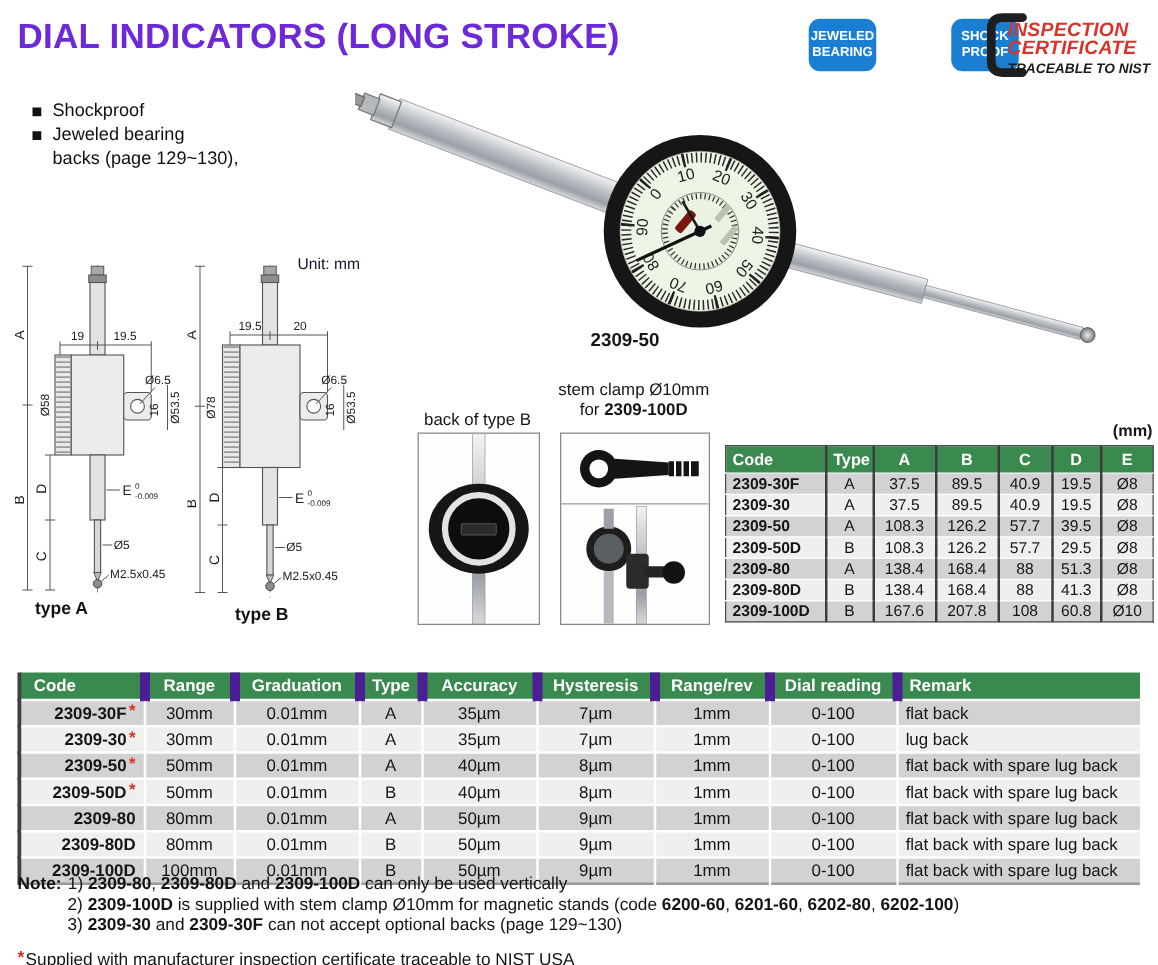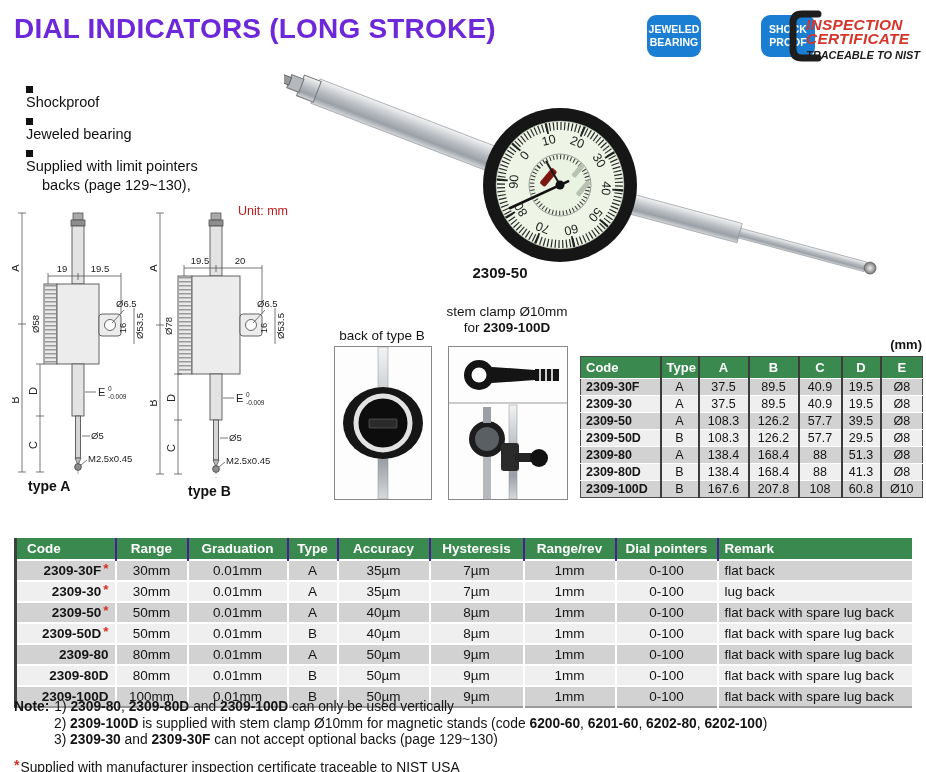--- a/index.html
+++ b/index.html
@@ -12,47 +12,47 @@
   .badge{width:54px;height:42px;background:#1a7fd2;border-radius:9px;color:#fff;font-weight:bold;
          font-size:10.5px;line-height:1.2;display:flex;flex-direction:column;align-items:center;justify-content:center;text-align:center;}
   #badge-jeweled{left:647px;top:15px;}
   #badge-shock{left:721px;top:15px;margin-left:40px;}
   #cert-logo{left:788px;top:8px;width:138px;}
   #cert-text{position:absolute;left:18px;top:10px;width:120px;}
   .cert-red{color:#d6352b;font-style:italic;font-weight:bold;font-size:15.5px;line-height:14px;letter-spacing:.2px;white-space:nowrap;}
   #cert-sub{font-style:italic;font-weight:bold;font-size:11px;color:#1c1c1c;margin-top:3px;white-space:nowrap;}
   
   #features{left:26px;top:80px;font-size:14.5px;line-height:19px;color:#101010;}
-  .feat-row{display:flex;flex-direction:column;}
+  .feat-row{display:flex;}
   .bullet{width:7px;height:7px;background:#111;margin:6px 9px 0 0;flex:none;}
   .feat-cont{margin-left:16px;}
   
   .draw-caption{font-weight:bold;font-size:14px;color:#111;}
   #caption-a{left:28px;top:478px;}
   #caption-b{left:188px;top:483px;}
-  #unit-label{left:238px;top:204px;font-size:12.5px;color:#b91c1c;}
+  #unit-label{left:238px;top:204px;font-size:12.5px;color:#0f172a;}
   
   .img-box{border:1.5px solid #888;background:#fdfdfd;}
   #back-caption{left:322px;top:328px;width:120px;text-align:center;font-size:13.5px;}
   #clamp-caption{left:418px;top:304px;width:178px;text-align:center;font-size:13.5px;line-height:16px;}
   #clamp-caption b{font-weight:bold;}
   
   #dim-unit{left:858px;top:337px;width:64px;text-align:right;font-weight:bold;font-size:13px;}
   #dim-table{left:580px;top:356px;width:342px;border-collapse:collapse;table-layout:fixed;
              font-size:12.5px;border:1px solid #4a4a4a;}
   #dim-table th{background:#3a8a4f;color:#fff;font-size:13px;padding:3px 5px;text-align:center;border-left:2px solid #3c3c3c;}
   #dim-table th:first-child{text-align:left;border-left:none;}
   #dim-table td{padding:1px 5px;text-align:center;border-left:2px solid #3c3c3c;border-top:1.5px solid #fff;}
   #dim-table td:first-child{text-align:left;font-weight:bold;border-left:none;}
   #dim-table tbody tr:nth-child(odd) td{background:#d2d2d2;}
   #dim-table tbody tr:nth-child(even) td{background:#efefef;}
   
   #spec-table{left:14px;top:538px;width:898px;border-collapse:collapse;table-layout:fixed;
               font-size:13.5px;border-left:3px solid #3f3f3f;border-bottom:2px solid #9a9a9a;}
-  #spec-table th{background:#3a8a4f;color:#fff;font-size:13.5px;padding:3px 6px;text-align:center;border-left:2px solid #4c1d95;}
+  #spec-table th{background:#3a8a4f;color:#fff;font-size:13.5px;padding:3px 6px;text-align:center;border-left:8px solid #4c1d95;}
   #spec-table th:first-child{text-align:left;border-left:none;padding-left:10px;}
   #spec-table th:last-child{text-align:left;}
   #spec-table td{padding:2px 6px;text-align:center;border-left:2px solid #fff;border-top:2px solid #fff;}
   #spec-table td:first-child{text-align:right;font-weight:bold;border-left:none;padding-left:10px;}
   #spec-table td:last-child{text-align:left;}
   #spec-table tbody tr:nth-child(odd) td{background:#d2d2d2;}
   #spec-table tbody tr:nth-child(even) td{background:#efefef;}
   .star{color:#d93025;font-weight:bold;margin-left:2px;position:relative;top:-2px;}
   
   #notes{left:14px;top:699px;font-size:13.8px;line-height:16.5px;color:#141414;}
@@ -93,24 +93,20 @@
 </div>
 
 <div class="abs" id="features">
   <div class="feat-row">
       <span class="bullet"></span>
       <span>Shockproof</span>
     </div>
   <div class="feat-row">
       <span class="bullet"></span>
       <span>Jeweled bearing</span>
-    </div>
-  <div class="feat-row">
-      <span class="bullet"></span>
-      <span>Supplied with limit pointers</span>
     </div>
   <div class="feat-cont">backs (page 129~130),</div>
 </div>
 
 <svg class="abs" id="product-photo" style="left:284px;top:68px;" width="642" height="240">
   <defs>
     <linearGradient id="metalV" x1="0" y1="0" x2="0" y2="1">
       <stop offset="0" stop-color="#f2f3f4"></stop>
         <stop offset=".45" stop-color="#b9bdc2"></stop>
       <stop offset=".75" stop-color="#9aa0a6"></stop>
@@ -411,21 +407,21 @@
     </colgroup>
 <thead>
       <tr>
         <th>Code</th>
         <th>Range</th>
         <th>Graduation</th>
         <th>Type</th>
         <th>Accuracy</th>
         <th>Hysteresis</th>
         <th>Range/rev</th>
-        <th>Dial pointers</th>
+        <th>Dial reading</th>
         <th>Remark</th>
       </tr>
     </thead>
     <tbody>
       <tr>
         <td><span>2309-30F</span><span class="star">*</span></td>
         <td>30mm</td>
         <td>0.01mm</td>
         <td>A</td>
         <td>35µm</td>

